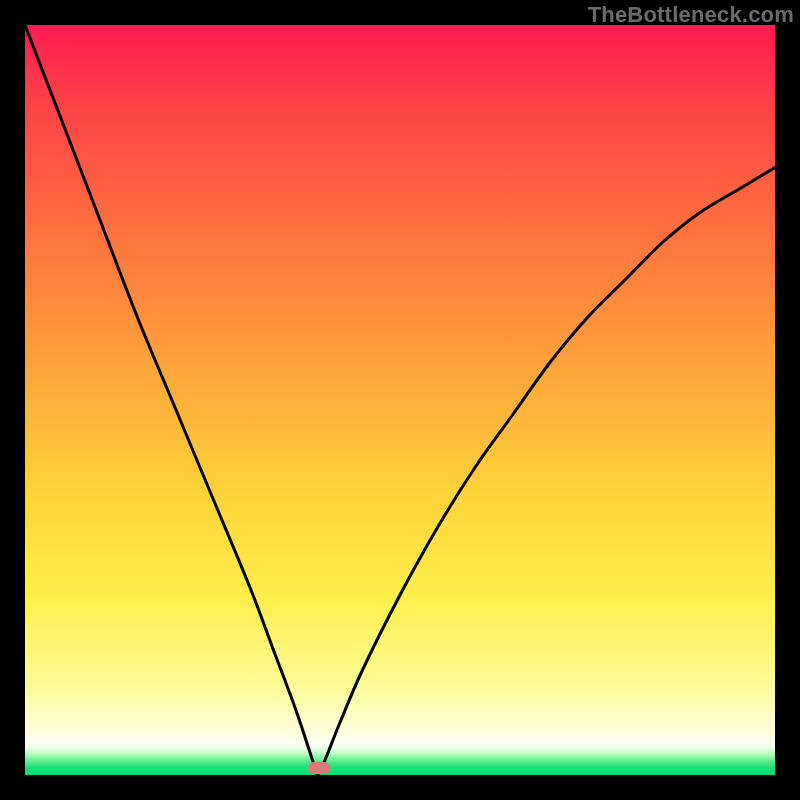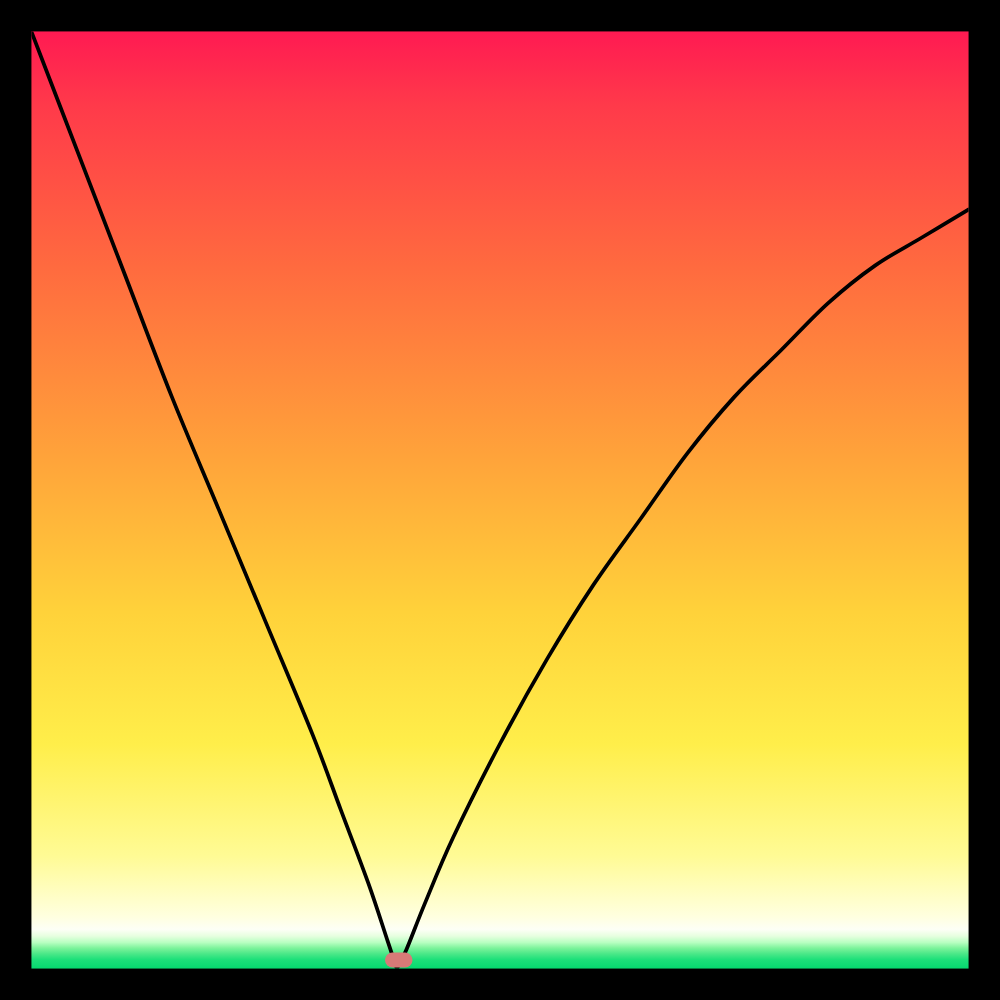--- a/index.html
+++ b/index.html
@@ -76,13 +76,14 @@
 <div class="frame">
 
   <div class="plot-area">
     <div class="gradient"></div>
     <svg class="curve" id="curve-svg" width="750" height="750" viewBox="0 0 750 750">
         <path d="M 0 0 C 6.25 16.25, 25 65, 37.5 97.5 C 50 130, 62.5 162.5, 75 195 C 87.5 227.5, 100 261.25, 112.5 292.5 C 125 323.75, 137.5 352.5, 150 382.5 C 162.5 412.5, 175 442.5, 187.5 472.5 C 200 502.5, 215 537.5, 225 562.5 C 235 587.5, 240 602.5, 247.5 622.5 C 255 642.5, 263.75 665, 270 682.5 C 276.25 700, 281.25 716.25, 285 727.5 C 288.75 738.75, 291.25 746.25, 292.5 750  C 293.75 747.5, 296.25 743.75, 300 735 C 303.75 726.25, 308.75 712.5, 315 697.5 C 321.25 682.5, 327.5 666.25, 337.5 645 C 347.5 623.75, 362.5 593.75, 375 570 C 387.5 546.25, 400.00000000000006 523.75, 412.50000000000006 502.5 C 425.00000000000006 481.25, 437.5 461.25, 450 442.5 C 462.5 423.75, 475 407.5, 487.5 390 C 500 372.5, 512.5 353.74999999999994, 525 337.49999999999994 C 537.5 321.24999999999994, 550 306.25, 562.5 292.5 C 575 278.75, 587.5 267.5, 600 255 C 612.5 242.5, 625 228.75, 637.5 217.5 C 650 206.25, 662.5 196.25, 675 187.5 C 687.5 178.75, 700 172.5, 712.5 165 C 725 157.5, 743.75 146.25, 750 142.5" fill="none" stroke="#000000" stroke-width="3" stroke-linecap="round" stroke-linejoin="round"></path>
       </svg>
     <div class="marker" id="min-marker" style="left: 294px; top: 743.25px; background: rgb(216, 122, 119);"></div>
   </div>
 
+  <div class="watermark">TheBottleneck.com</div>
 </div>
 
 </body></html>

